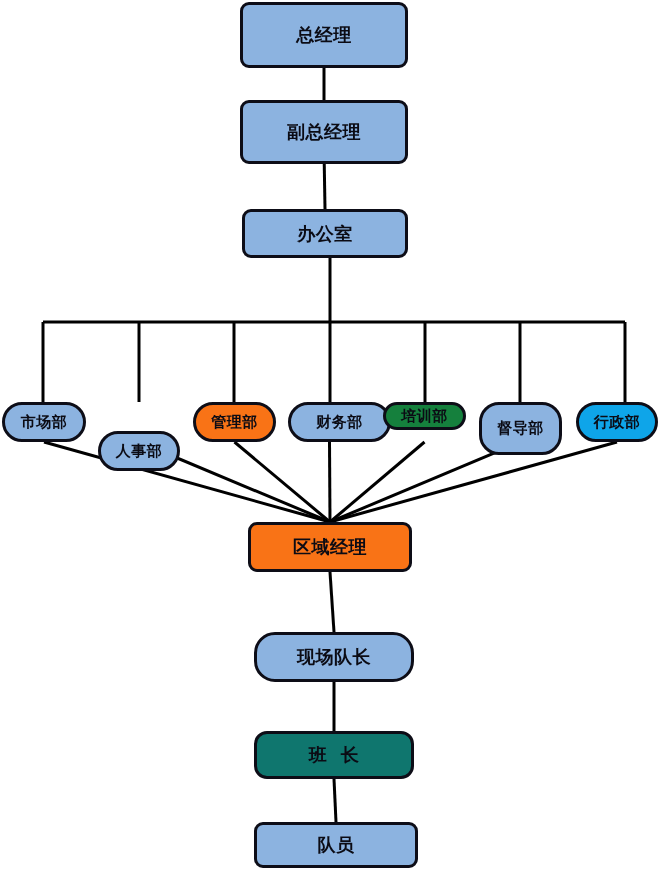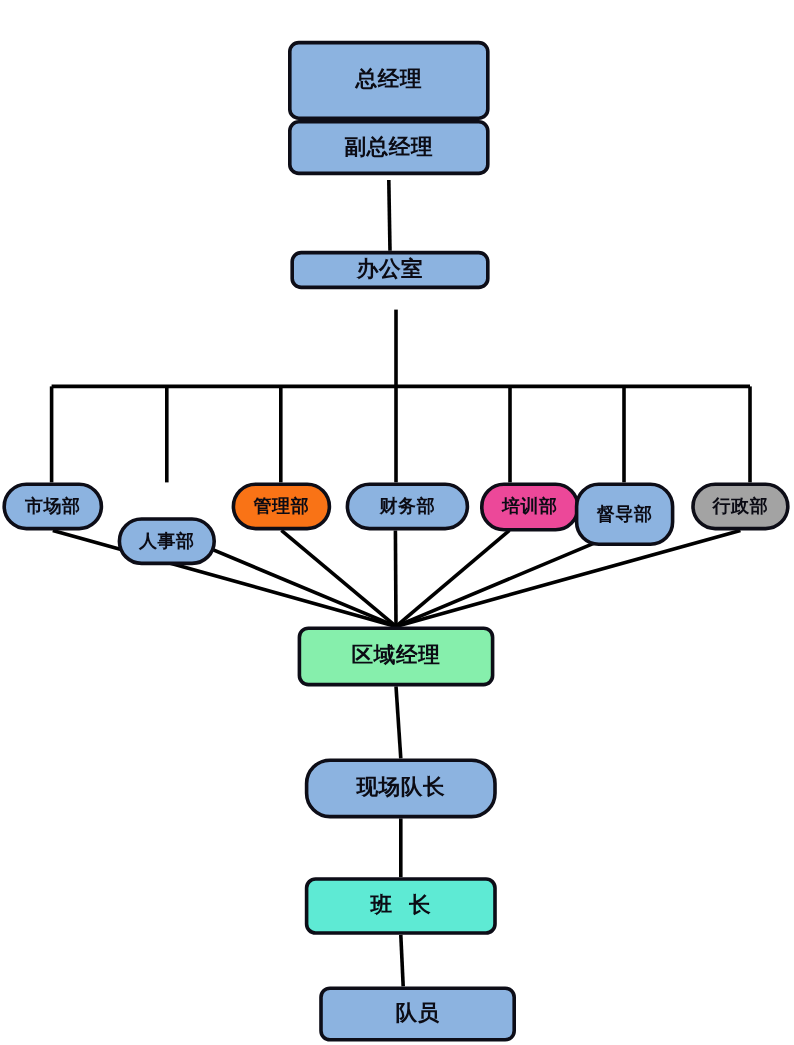--- a/index.html
+++ b/index.html
@@ -67,29 +67,29 @@
         <line x1="424.5" y1="442" x2="330" y2="522"></line>
         <line x1="520.5" y1="442" x2="330" y2="522"></line>
         <line x1="617" y1="442" x2="330" y2="522"></line>
         <line x1="330" y1="572" x2="334" y2="632"></line>
         <line x1="334" y1="682" x2="334" y2="731"></line>
         <line x1="334" y1="779" x2="336" y2="822"></line>
       </g>
   </svg>
 
   <div id="node-layer">
-      <div class="node big" style="left: 240px; top: 2px; width: 168px; height: 66px; background: rgb(140, 179, 224); border-color: rgb(13, 13, 23); margin-top: 32px;"><span>总经理</span></div>
-      <div class="node big" style="left: 240px; top: 100px; width: 168px; height: 46px; background: rgb(140, 179, 224); border-color: rgb(13, 13, 23);"><span>副总经理</span></div>
-      <div class="node big" style="left: 242px; top: 209px; width: 166px; height: 32px; background: rgb(140, 179, 224); border-color: rgb(13, 13, 23);"><span>办公室</span></div>
+      <div class="node big" style="left: 240px; top: 2px; width: 168px; height: 66px; background: rgb(140, 179, 224); border-color: rgb(13, 13, 23);"><span>总经理</span></div>
+      <div class="node big" style="left: 240px; top: 100px; width: 168px; height: 64px; background: rgb(140, 179, 224); border-color: rgb(13, 13, 23);"><span>副总经理</span></div>
+      <div class="node big" style="left: 242px; top: 209px; width: 166px; height: 49px; background: rgb(140, 179, 224); border-color: rgb(13, 13, 23);"><span>办公室</span></div>
       <div class="node dept" style="left: 2px; top: 402px; width: 84px; height: 40px; background: rgb(140, 179, 224); border-color: rgb(13, 13, 23);"><span>市场部</span></div>
       <div class="node dept" style="left: 98px; top: 402px; width: 82px; height: 40px; background: rgb(140, 179, 224); border-color: rgb(13, 13, 23); margin-top: 29px;"><span>人事部</span></div>
       <div class="node dept" style="left: 193px; top: 402px; width: 83px; height: 40px; background: #f97316; border-color: rgb(13, 13, 23);"><span>管理部</span></div>
       <div class="node dept" style="left: 288px; top: 402px; width: 103px; height: 40px; background: rgb(140, 179, 224); border-color: rgb(13, 13, 23);"><span>财务部</span></div>
-      <div class="node dept" style="left: 400px; top: 402px; width: 83px; height: 41px; background: #ec4899; border-color: rgb(13, 13, 23);"><span>培训部</span></div>
+      <div class="node dept" style="left: 383px; top: 402px; width: 83px; height: 28px; background: #15803d; border-color: rgb(13, 13, 23);"><span>培训部</span></div>
       <div class="node dept" style="left: 479px; top: 402px; width: 83px; height: 53px; background: rgb(140, 179, 224); border-color: rgb(13, 13, 23);"><span>督导部</span></div>
-      <div class="node dept" style="left: 576px; top: 402px; width: 82px; height: 40px; background: #a3a3a3; border-color: rgb(13, 13, 23);"><span>行政部</span></div>
-      <div class="node big" style="left: 248px; top: 522px; width: 164px; height: 50px; background: #86efac; border-color: rgb(13, 13, 23);"><span>区域经理</span></div>
+      <div class="node dept" style="left: 576px; top: 402px; width: 82px; height: 40px; background: #0ea5e9; border-color: rgb(13, 13, 23);"><span>行政部</span></div>
+      <div class="node big" style="left: 248px; top: 522px; width: 164px; height: 50px; background: #f97316; border-color: rgb(13, 13, 23);"><span>区域经理</span></div>
       <div class="node big" style="left: 254px; top: 632px; width: 160px; height: 50px; background: rgb(140, 179, 224); border-color: rgb(13, 13, 23); border-radius: 21px;"><span>现场队长</span></div>
-      <div class="node big" style="left: 254px; top: 731px; width: 160px; height: 48px; background: #5eead4; border-color: rgb(13, 13, 23);"><span>班  长</span></div>
-      <div class="node big" style="left: 254px; top: 822px; width: 164px; height: 46px; background: rgb(140, 179, 224); border-color: rgb(13, 13, 23); margin-left: 12px;"><span>队员</span></div>
+      <div class="node big" style="left: 254px; top: 731px; width: 160px; height: 48px; background: #0f766e; border-color: rgb(13, 13, 23); border-radius: 13px;"><span>班  长</span></div>
+      <div class="node big" style="left: 254px; top: 822px; width: 164px; height: 46px; background: rgb(140, 179, 224); border-color: rgb(13, 13, 23);"><span>队员</span></div>
     </div>
 
 </div>
 
 </body></html>

